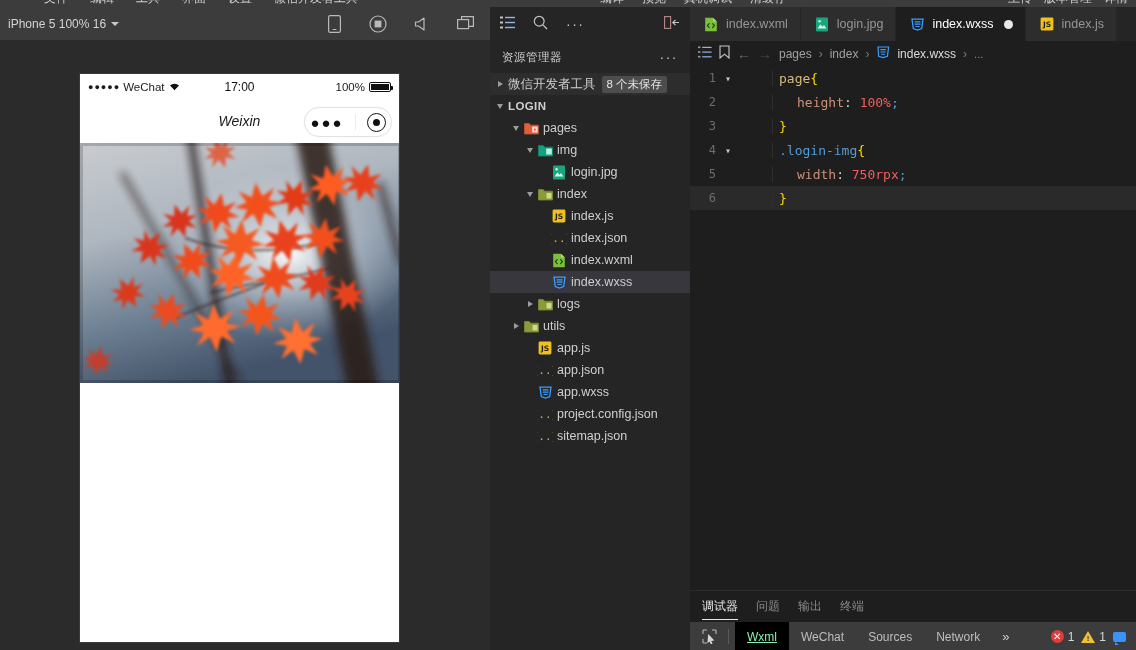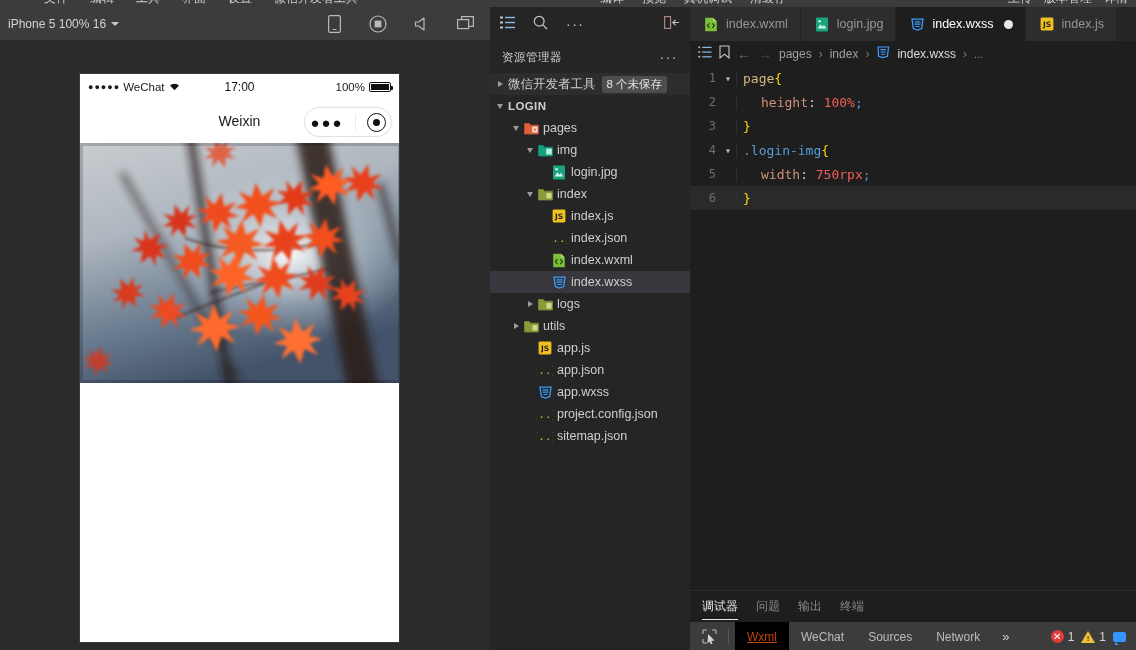--- a/index.html
+++ b/index.html
@@ -88,21 +88,21 @@
   .battery::after {
     content: ""; position: absolute; right: -3px; top: 3px;
     width: 2px; height: 4px; background: #111; border-radius: 0 1px 1px 0;
   }
   .battery i { position: absolute; left: 1px; top: 1px; bottom: 1px; right: 1px; background: #111; display: block; }
 
   .nav-bar {
     height: 44px; background: #fff; position: relative;
     display: flex; align-items: center; justify-content: center;
   }
-  .nav-title { font-size: 14px; color: #181818; }
+  .nav-title { font-size: 14px; color: #181818; font-style: italic; }
   .capsule {
     position: absolute; right: 7px; top: 8px;
     width: 88px; height: 30px; border-radius: 15px;
     border: 1px solid #e2e2e2; background: #fff;
     display: flex; align-items: center; justify-content: space-around;
     box-shadow: 0 0 2px rgba(0,0,0,.06);
   }
   .cap-dots { letter-spacing: 2px; font-size: 15px; color: #111; line-height: 1; }
   .cap-target {
     width: 19px; height: 19px; border-radius: 50%; border: 1.6px solid #111;
@@ -179,21 +179,21 @@
     font-family: "DejaVu Sans Mono", "Liberation Mono", monospace;
     font-size: 13px;
   }
   .cline { height: 24px; display: flex; align-items: center; position: relative; }
   .cline.cur { background: #2a2a2a; }
   .ln {
     width: 30px; text-align: right; color: #6e6e6e; font-size: 12px;
     flex: 0 0 30px; padding-right: 4px;
   }
   .fold { width: 16px; flex: 0 0 16px; color: #c5c5c5; font-size: 10px; text-align: center; }
-  .ctext { white-space: pre; padding-left: 6px; border-left: 1px solid #2f2f2f; }
+  .ctext { white-space: pre; padding-left: 6px; border-left: 1px solid #2f2f2f; margin-left: 36px; }
   .k-sel { color: #d7ba7d; }
   .k-prop { color: #ce9178; }
   .k-val { color: #f25f5c; }
   .k-punc { color: #d4d4d4; }
   .k-brace { color: #ffd700; }
   .k-semi { color: #569cd6; }
   .k-dot { color: #569cd6; }
 
   
   .panel {
@@ -209,21 +209,21 @@
   .panel-tabs .pt.active::after {
     content: ""; position: absolute; left: 0; right: 0; bottom: 2px; height: 1px; background: #e7e7e7;
   }
   .dt-bar {
     height: 29px; background: #3c3c3c; display: flex; align-items: center;
     padding: 0 6px; gap: 0px; font-size: 12px; color: #cfcfcf;
   }
   .dt-pick { width: 26px; display: flex; align-items: center; justify-content: center; }
   .dt-div { width: 1px; height: 15px; background: #5a5a5a; margin: 0 6px; }
   .dt-tab { padding: 0 12px; height: 29px; display: flex; align-items: center; color: #bdbdbd; }
-  .dt-tab.active { background: #000000; color: #c2410c; text-decoration: underline; }
+  .dt-tab.active { background: #000000; color: #86efac; text-decoration: underline; }
   .dt-more { padding: 0 10px; color: #cfcfcf; font-size: 13px; }
   .dt-right { margin-left: auto; display: flex; align-items: center; gap: 4px; padding-right: 4px; }
   .err-dot {
     width: 13px; height: 13px; border-radius: 50%; background: #e03c3c;
     color: #fff; font-size: 10px; display: flex; align-items: center; justify-content: center;
     font-weight: bold;
   }
   .warn-tri {
     width: 0; height: 0; border-left: 7px solid transparent; border-right: 7px solid transparent;
     border-bottom: 12px solid #f2c033; position: relative;

